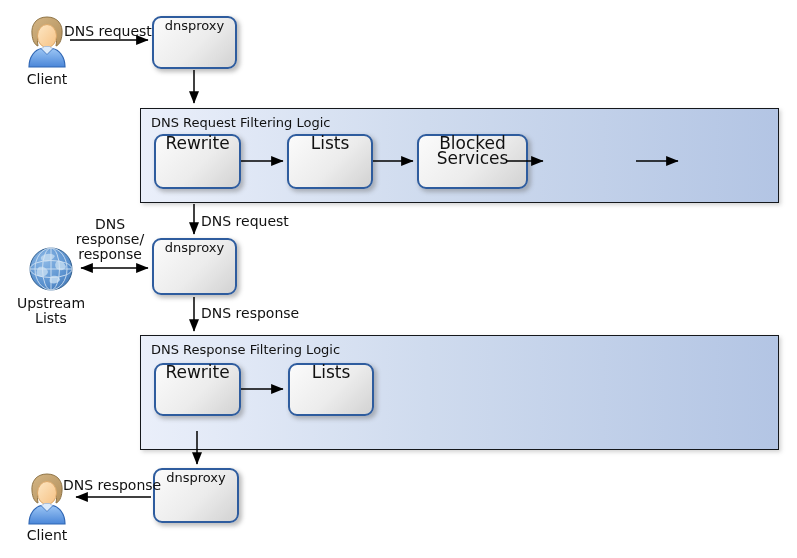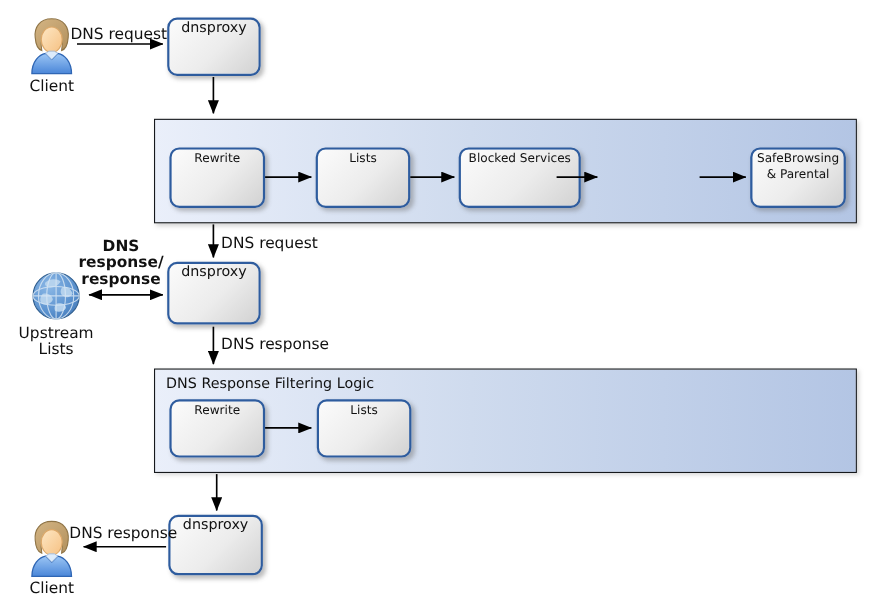--- a/index.html
+++ b/index.html
@@ -10,21 +10,21 @@
   }
   
   .node{
     position:absolute;box-sizing:border-box;
     border:2px solid #2e5c9e;border-radius:9px;
     background:linear-gradient(135deg,#fbfbfb 0%,#ececec 55%,#d2d2d2 100%);
     box-shadow:2.5px 2.5px 4px rgba(110,110,110,0.45);
     display:flex;justify-content:center;
     font-size:13px;text-align:center;line-height:15px;
   }
-  .node.small{font-size:11px;}
+  .node.small{font-size:17px;}
   
   .fcontainer{
     position:absolute;box-sizing:border-box;
     border:1.5px solid #15181c;
     background:linear-gradient(90deg,#eaeffa 0%,#cfdbee 45%,#b3c5e4 100%);
     box-shadow:2px 2px 4px rgba(130,130,130,0.35);
   }
   .ctitle{position:absolute;left:10px;top:6px;font-size:13px;white-space:nowrap;}
   .label{position:absolute;font-size:14px;white-space:nowrap;}
   .label.center{text-align:center;white-space:normal;line-height:15px;}
@@ -58,31 +58,29 @@
       <path d="M17.5 34.5 L23 40 L28.5 34.5 L25.5 32.5 L20.5 32.5 Z" fill="#dcebfb" stroke="#9db9dd" stroke-width="0.8"></path>
     </svg>
   </div>
   <div class="label center" style="left:14px;top:72px;width:66px;">Client</div>
 
   <div class="node" style="left:152px;top:16px;width:85px;height:53px;">
     <span>dnsproxy</span>
   </div>
 
   <div class="fcontainer" style="left:140px;top:108px;width:639px;height:95px;">
+    <div class="ctitle">DNS Request Filtering Logic</div>
     <div class="node small" style="left:13px;top:25px;width:87px;height:55px;">
       <span>Rewrite</span>
     </div>
     <div class="node small" style="left:146px;top:25px;width:86px;height:55px;">
       <span>Lists</span>
     </div>
     <div class="node small" style="left:276px;top:25px;width:111px;height:55px;">
       <span>Blocked Services</span>
-    </div>
-    <div class="node small" style="left:541px;top:25px;width:87px;height:55px;">
-      <span>SafeBrowsing &amp; Parental</span>
     </div>
   </div>
 
   <div class="node" style="left:152px;top:238px;width:85px;height:57px;">
     <span>dnsproxy</span>
   </div>
 
   <div class="icon" style="left:27px;top:245px;width:48px;height:48px;">
     <svg width="48" height="48" viewBox="0 0 48 48">
       <defs>
@@ -106,21 +104,21 @@
         <line x1="3" y1="24" x2="45" y2="24"></line>
         <line x1="24" y1="3" x2="24" y2="45"></line>
       </g>
     </svg>
   </div>
   <div class="label center" style="left:6px;top:296px;width:90px;">
     <span style="display:block">Upstream</span>
     <span style="display:block">Lists</span>
   </div>
 
-  <div class="fcontainer" style="left:140px;top:335px;width:639px;height:95px;">
+  <div class="fcontainer" style="left:140px;top:335px;width:639px;height:115px;">
     <div class="ctitle">DNS Response Filtering Logic</div>
     <div class="node small" style="left:13px;top:27px;width:87px;height:53px;">
       <span>Rewrite</span>
     </div>
     <div class="node small" style="left:147px;top:27px;width:86px;height:53px;">
       <span>Lists</span>
     </div>
   </div>
 
   <div class="node" style="left:153px;top:468px;width:86px;height:55px;">
@@ -132,21 +130,21 @@
       <path d="M23 3 C12 3 7 11 8 20 C8.5 27 11 31 14 32 C12.5 24 14.5 18 18 15.5 C21.5 13 24.5 13 28 15.5 C31.5 18 33.5 24 32 32 C35 31 37.5 27 38 20 C39 11 34 3 23 3 Z" fill="url(#hairG)" stroke="#8f7446" stroke-width="1"></path>
       <ellipse cx="23" cy="22" rx="9.5" ry="11.5" fill="url(#faceG)" stroke="#dca869" stroke-width="1"></ellipse>
       <path d="M5 53 C5 42 11.5 35.5 17.5 34.5 L23 40 L28.5 34.5 C34.5 35.5 41 42 41 53 Z" fill="url(#shirtG)" stroke="#2f66b4" stroke-width="1.2"></path>
       <path d="M17.5 34.5 L23 40 L28.5 34.5 L25.5 32.5 L20.5 32.5 Z" fill="#dcebfb" stroke="#9db9dd" stroke-width="0.8"></path>
     </svg>
   </div>
   <div class="label center" style="left:14px;top:528px;width:66px;">Client</div>
 
   <div class="label" style="left:64px;top:23px;">DNS request</div>
   <div class="label" style="left:201px;top:213px;">DNS request</div>
-  <div class="label center" style="left:70px;top:217px;width:80px;font-weight:bold;">
+  <div class="label center" style="left:70px;top:217px;width:80px;">
     <span style="display:block">DNS</span>
     <span style="display:block">response/</span>
     <span style="display:block">response</span>
   </div>
   <div class="label" style="left:201px;top:305px;">DNS response</div>
   <div class="label" style="left:63px;top:477px;">DNS response</div>
 
   <svg class="overlay" width="797" height="558" viewBox="0 0 797 558">
     <defs>
       <marker id="ah" viewBox="0 0 10 8" refX="9.5" refY="4" markerWidth="12.5" markerHeight="10" orient="auto-start-reverse" markerUnits="userSpaceOnUse">

